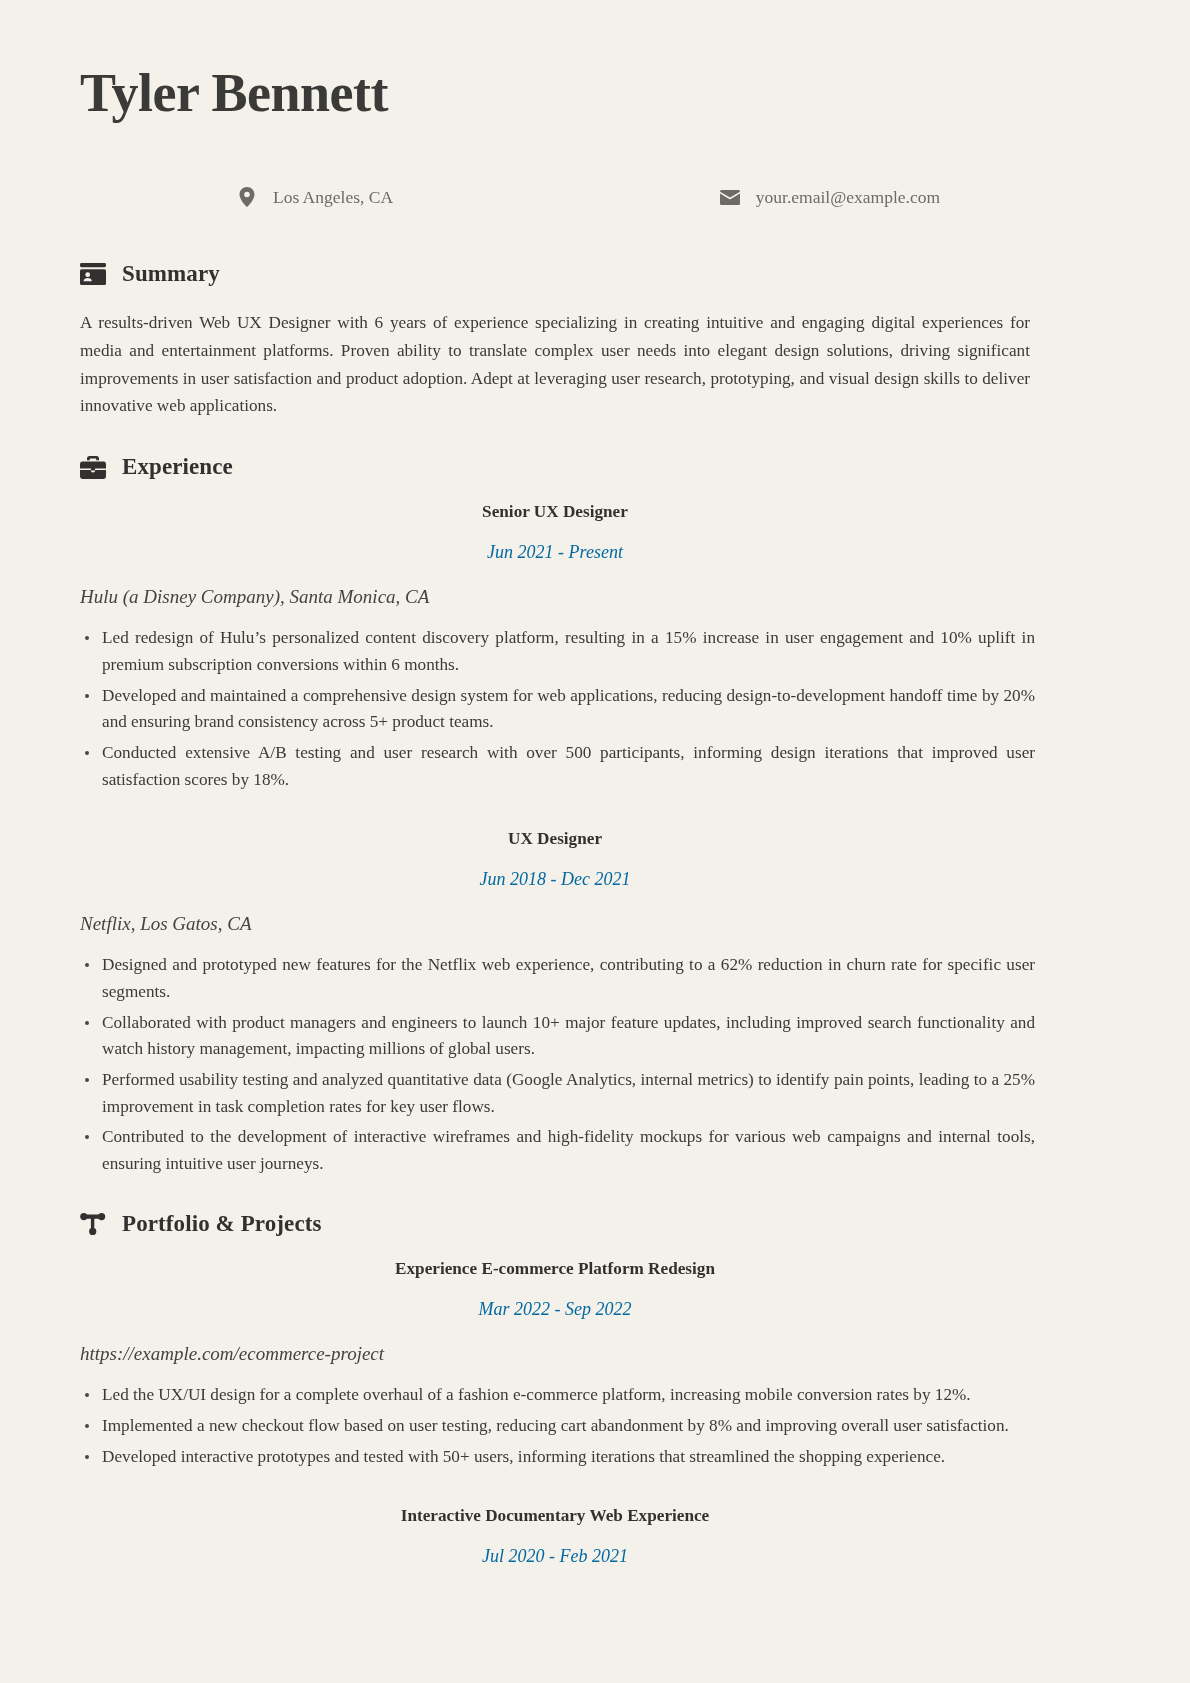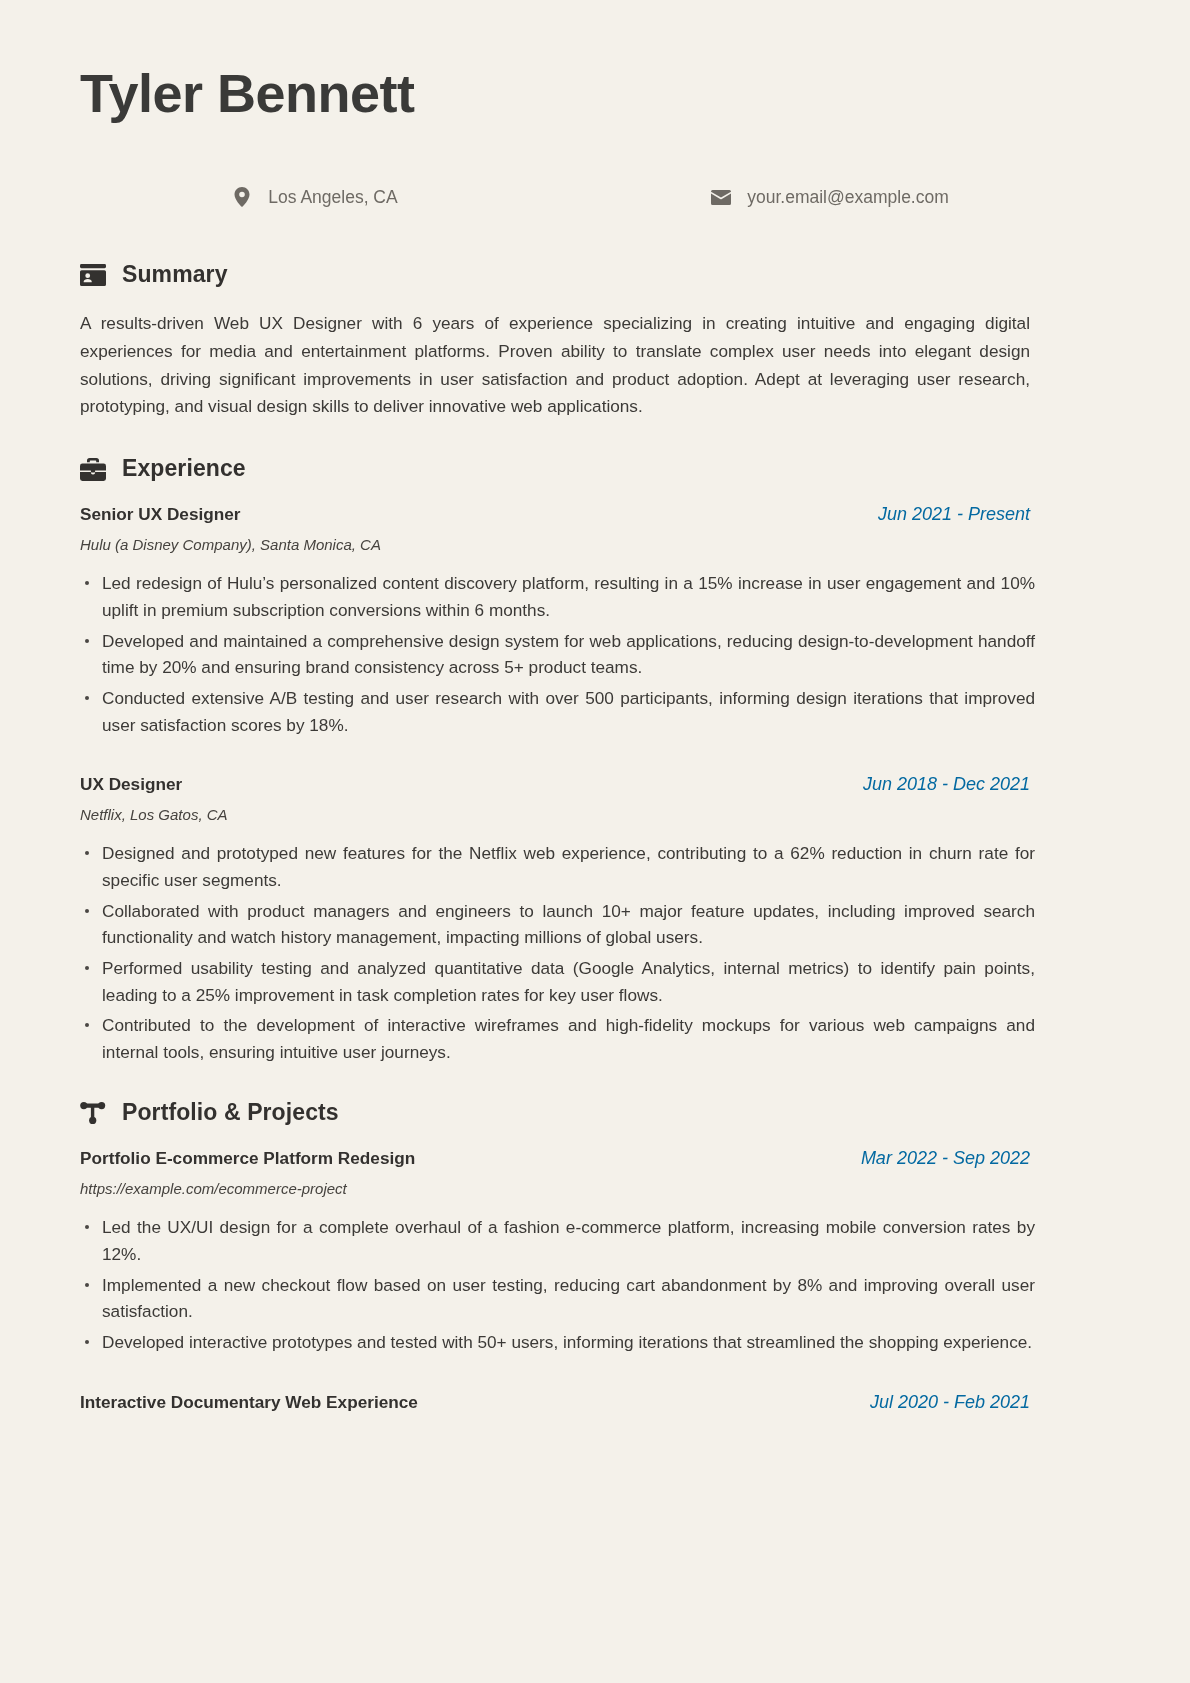--- a/index.html
+++ b/index.html
@@ -14,20 +14,21 @@
     color: #3a3a38;
     -webkit-font-smoothing: antialiased;
   }
 
   .page {
     width: 1190px;
     min-height: 1683px;
     background: #f4f1ea;
     padding: 62px 80px 52px 80px;
     position: relative;
+    font-family: Liberation Serif, serif;
   }
 
   
   .name {
     font-size: 54px;
     font-weight: 700;
     letter-spacing: -0.5px;
     color: #3a3a38;
     line-height: 1.15;
     margin-bottom: 62px;
@@ -96,41 +97,42 @@
     hyphens: auto;
     max-width: 950px;
   }
 
   
   .entry { margin-bottom: 4px; }
   .entry + .entry { margin-top: 30px; }
 
   .entry-top {
     display: flex;
-    align-items: flex-start;
+    align-items: center;
     justify-content: space-between;
     gap: 20px;
     max-width: 950px;
+    flex-direction: column;
   }
   .entry-title {
     font-size: 17.2px;
     font-weight: 700;
     color: #33312f;
   }
   .entry-date {
     font-size: 18px;
     font-style: italic;
     color: #0369a1;
     white-space: nowrap;
   }
   .entry-sub {
-    font-size: 15px;
+    font-size: 19px;
     font-style: italic;
     color: #46433f;
-    margin-top: 11px;
+    margin-top: 23px;
   }
 
   .bullets {
     list-style: none;
     margin-top: 17px;
     max-width: 955px;
   }
   .bullets li {
     position: relative;
     padding-left: 22px;
@@ -254,21 +256,21 @@
           <circle cx="12.7" cy="18.4" r="3.6"></circle>
           <rect x="3.2" y="1.4" width="19" height="4.4" rx="1.6"></rect>
           <rect x="10.9" y="4" width="3.4" height="13" rx="1.3"></rect>
         </svg>
       </span>
       <span class="sec-title">Portfolio &amp; Projects</span>
     </div>
 
     <div class="entry">
       <div class="entry-top">
-        <span class="entry-title">Portfolio E-commerce Platform Redesign</span>
+        <span class="entry-title">Experience E-commerce Platform Redesign</span>
         <span class="entry-date">Mar 2022 - Sep 2022</span>
       </div>
       <div class="entry-sub">https://example.com/ecommerce-project</div>
       <ul class="bullets">
         <li>Led the UX/UI design for a complete overhaul of a fashion e-commerce platform, increasing mobile conversion rates by 12%.</li>
         <li>Implemented a new checkout flow based on user testing, reducing cart abandonment by 8% and improving overall user satisfaction.</li>
         <li>Developed interactive prototypes and tested with 50+ users, informing iterations that streamlined the shopping experience.</li>
       </ul>
     </div>
 

